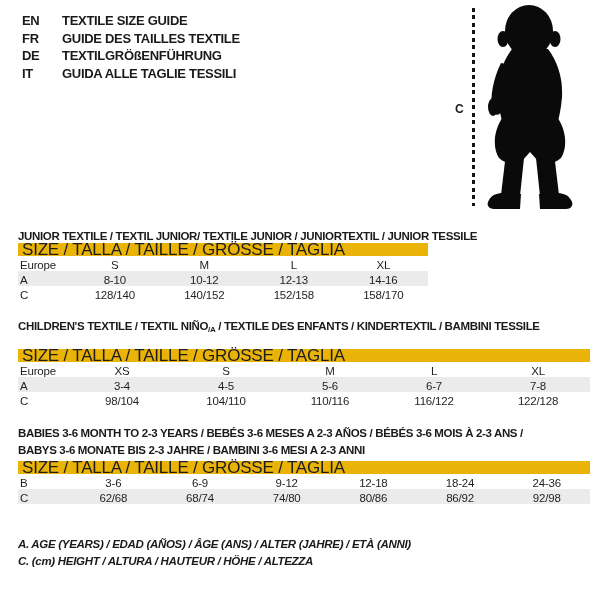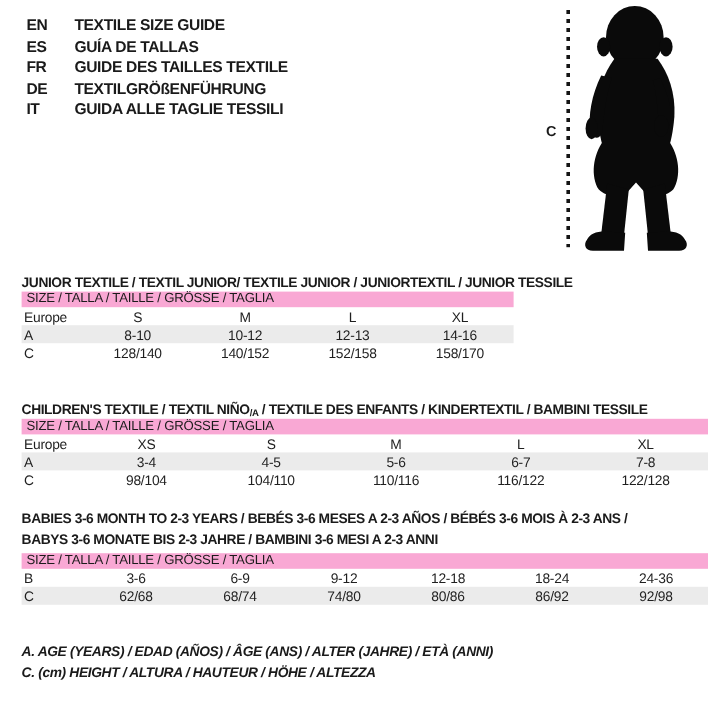--- a/index.html
+++ b/index.html
@@ -15,52 +15,48 @@
   
   .dash-line{position:absolute;left:472px;top:8px;width:2.5px;height:198px;
     background:repeating-linear-gradient(to bottom,#141414 0 4px,transparent 4px 7.5px);}
   .height-label{position:absolute;left:455px;top:102px;
     font-weight:bold;font-size:12px;}
   .silhouette{position:absolute;left:484px;top:3px;}
   
   .section-title{position:absolute;left:18px;font-weight:bold;font-size:11.5px;
     letter-spacing:-0.35px;white-space:nowrap;}
   #junior-title{top:230px;}
-  #children-title{top:336px;}
+  #children-title{top:320px;}
   #babies-title{top:425px;line-height:17px;}
   .sub{font-size:8px;vertical-align:-2px;}
   
   .size-table{position:absolute;left:18px;}
   #junior-table{top:243px;width:410px;}
   #children-table{top:349px;width:572px;}
   #babies-table{top:461px;width:572px;}
-  .t-head{height:13px;line-height:13px;background:#f9a8d4;color:#1c1c1c;
-    font-size:11px;letter-spacing:-0.2px;padding-left:4px;box-sizing:border-box;}
+  .t-head{height:13px;line-height:13px;background:#eab308;color:#1c1c1c;
+    font-size:17px;letter-spacing:-0.2px;padding-left:4px;box-sizing:border-box;}
   .t-row{display:flex;height:15px;align-items:flex-end;
     font-size:11.5px;letter-spacing:-0.2px;color:#1f1f1f;}
   .t-row.striped{background:#ebebeb;}
   .t-label{width:52px;padding-left:2px;box-sizing:border-box;}
   .t-cell{flex:1;text-align:center;}
   
   .footnotes{position:absolute;left:18px;top:536px;font-weight:bold;
     font-size:11.5px;letter-spacing:-0.3px;line-height:17px;white-space:nowrap;font-style:italic;}
 </style>
 </head>
 <body>
 
 <div id="app">
 
   <div class="lang-list">
     <div class="lang-row">
       <span class="lang-code">EN</span>
       <span class="lang-label">TEXTILE SIZE GUIDE</span>
-    </div>
-    <div class="lang-row">
-      <span class="lang-code">ES</span>
-      <span class="lang-label">GUÍA DE TALLAS</span>
     </div>
     <div class="lang-row">
       <span class="lang-code">FR</span>
       <span class="lang-label">GUIDE DES TAILLES TEXTILE</span>
     </div>
     <div class="lang-row">
       <span class="lang-code">DE</span>
       <span class="lang-label">TEXTILGRÖßENFÜHRUNG</span>
     </div>
     <div class="lang-row">

